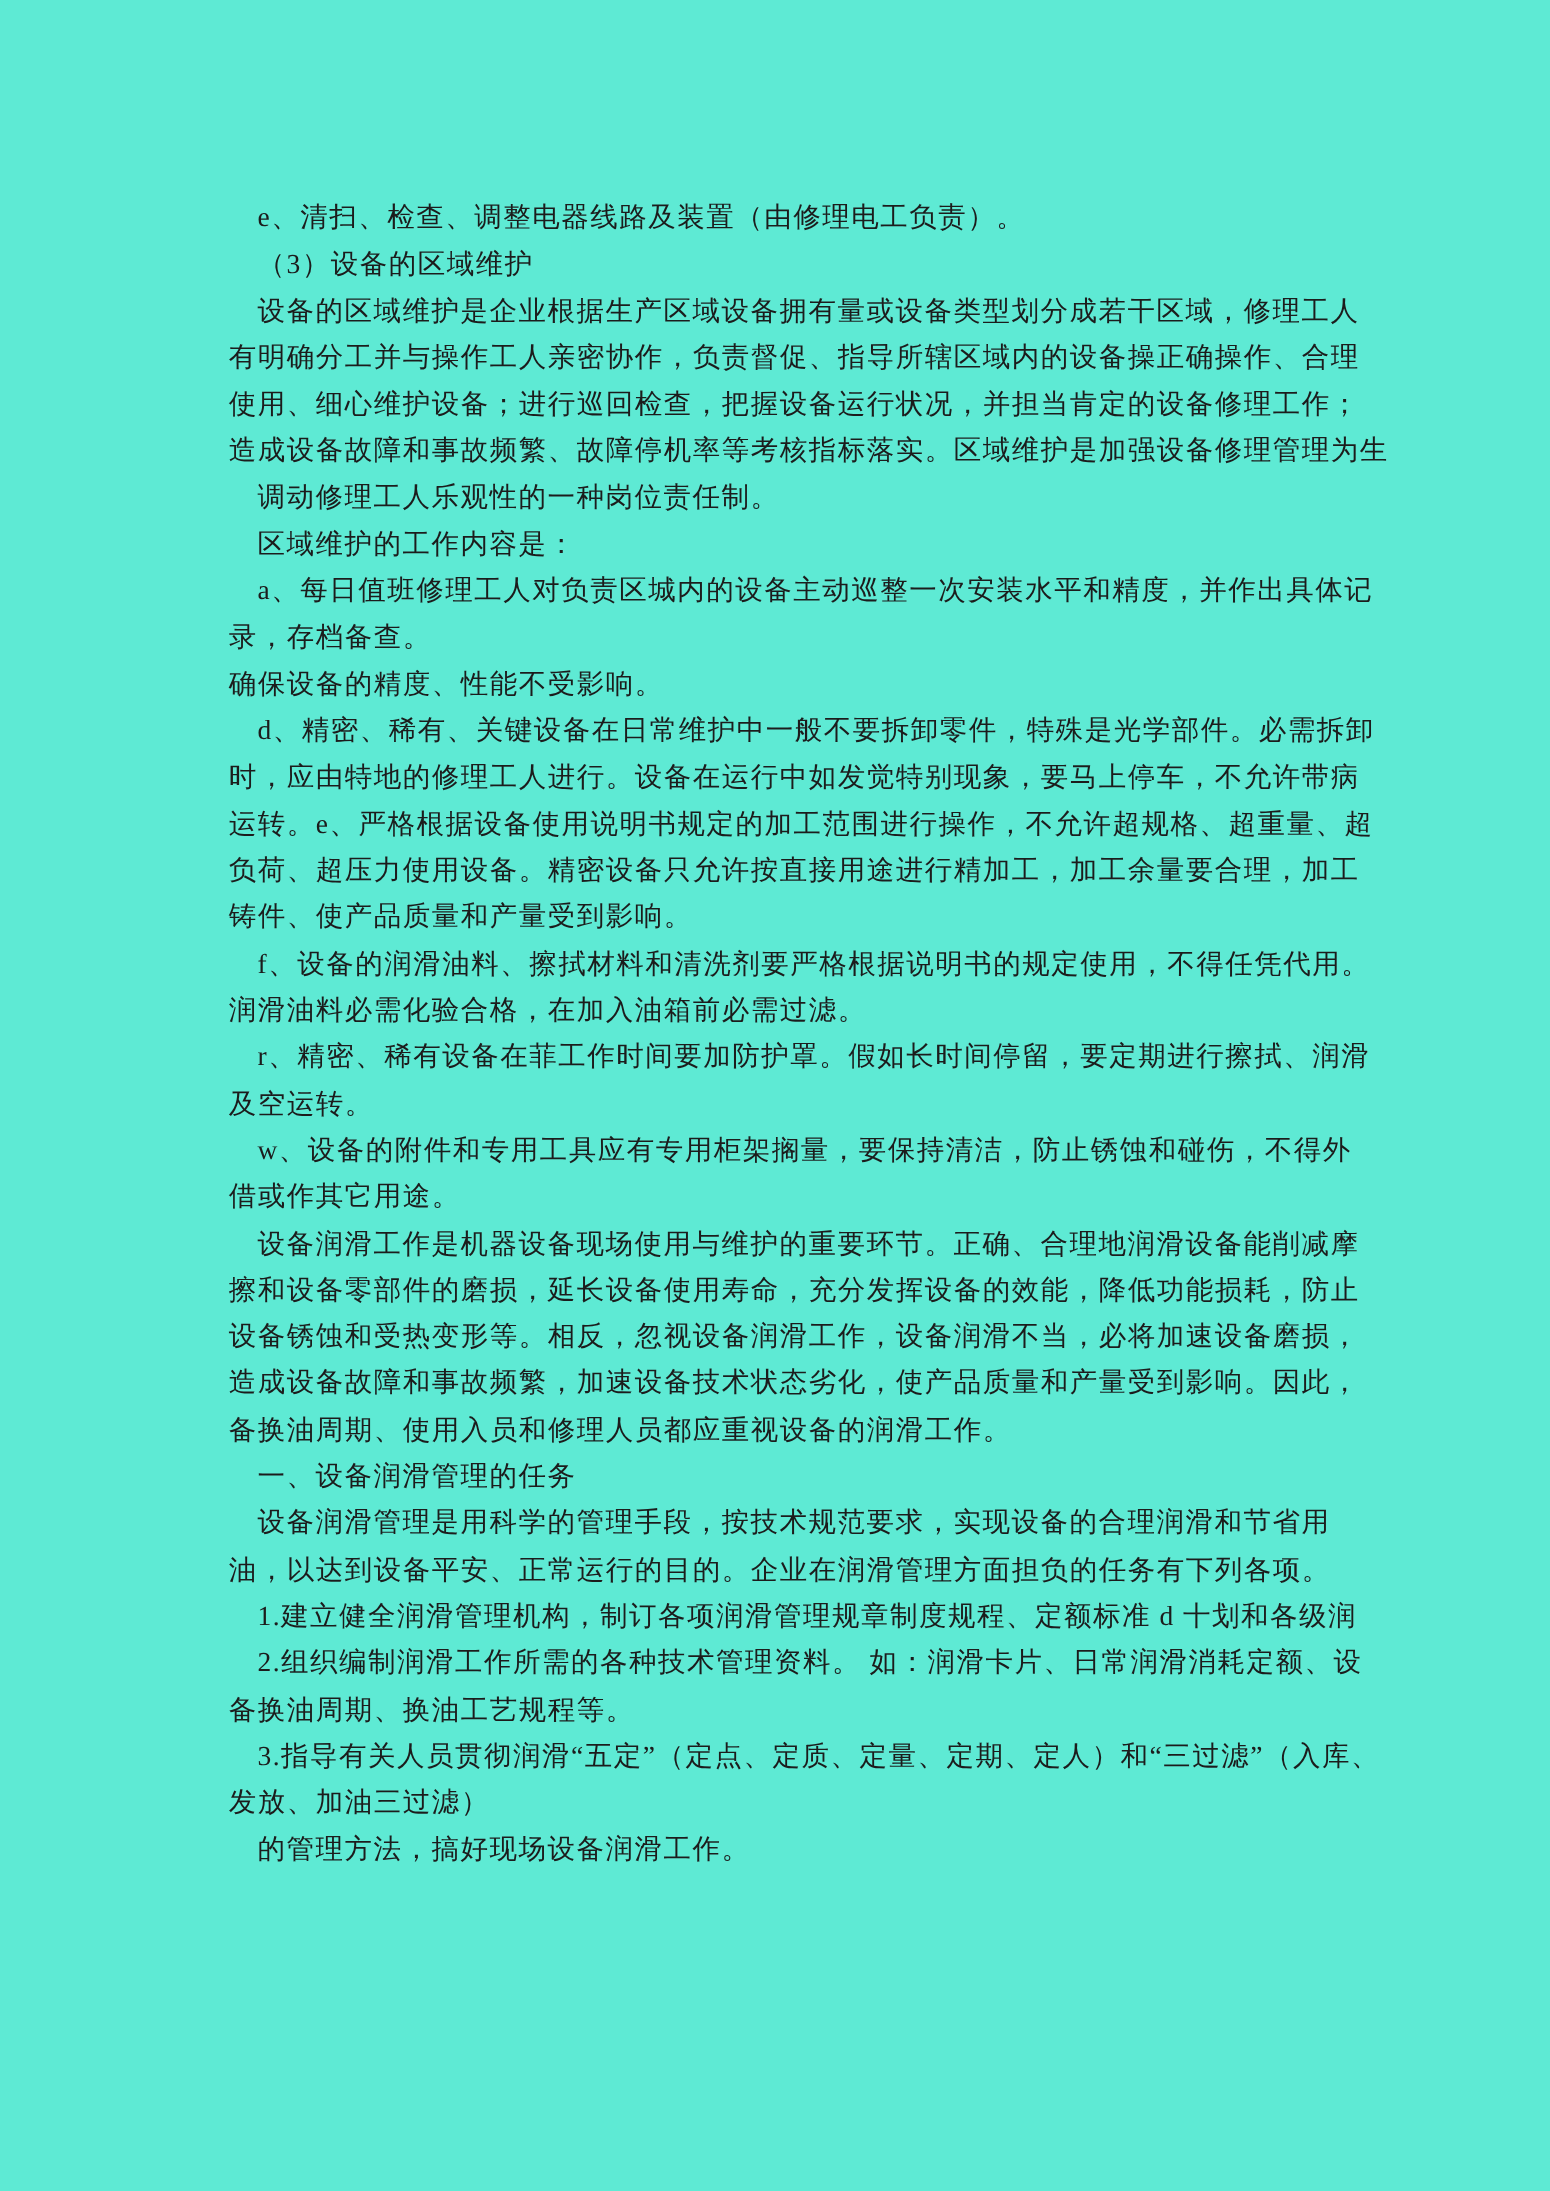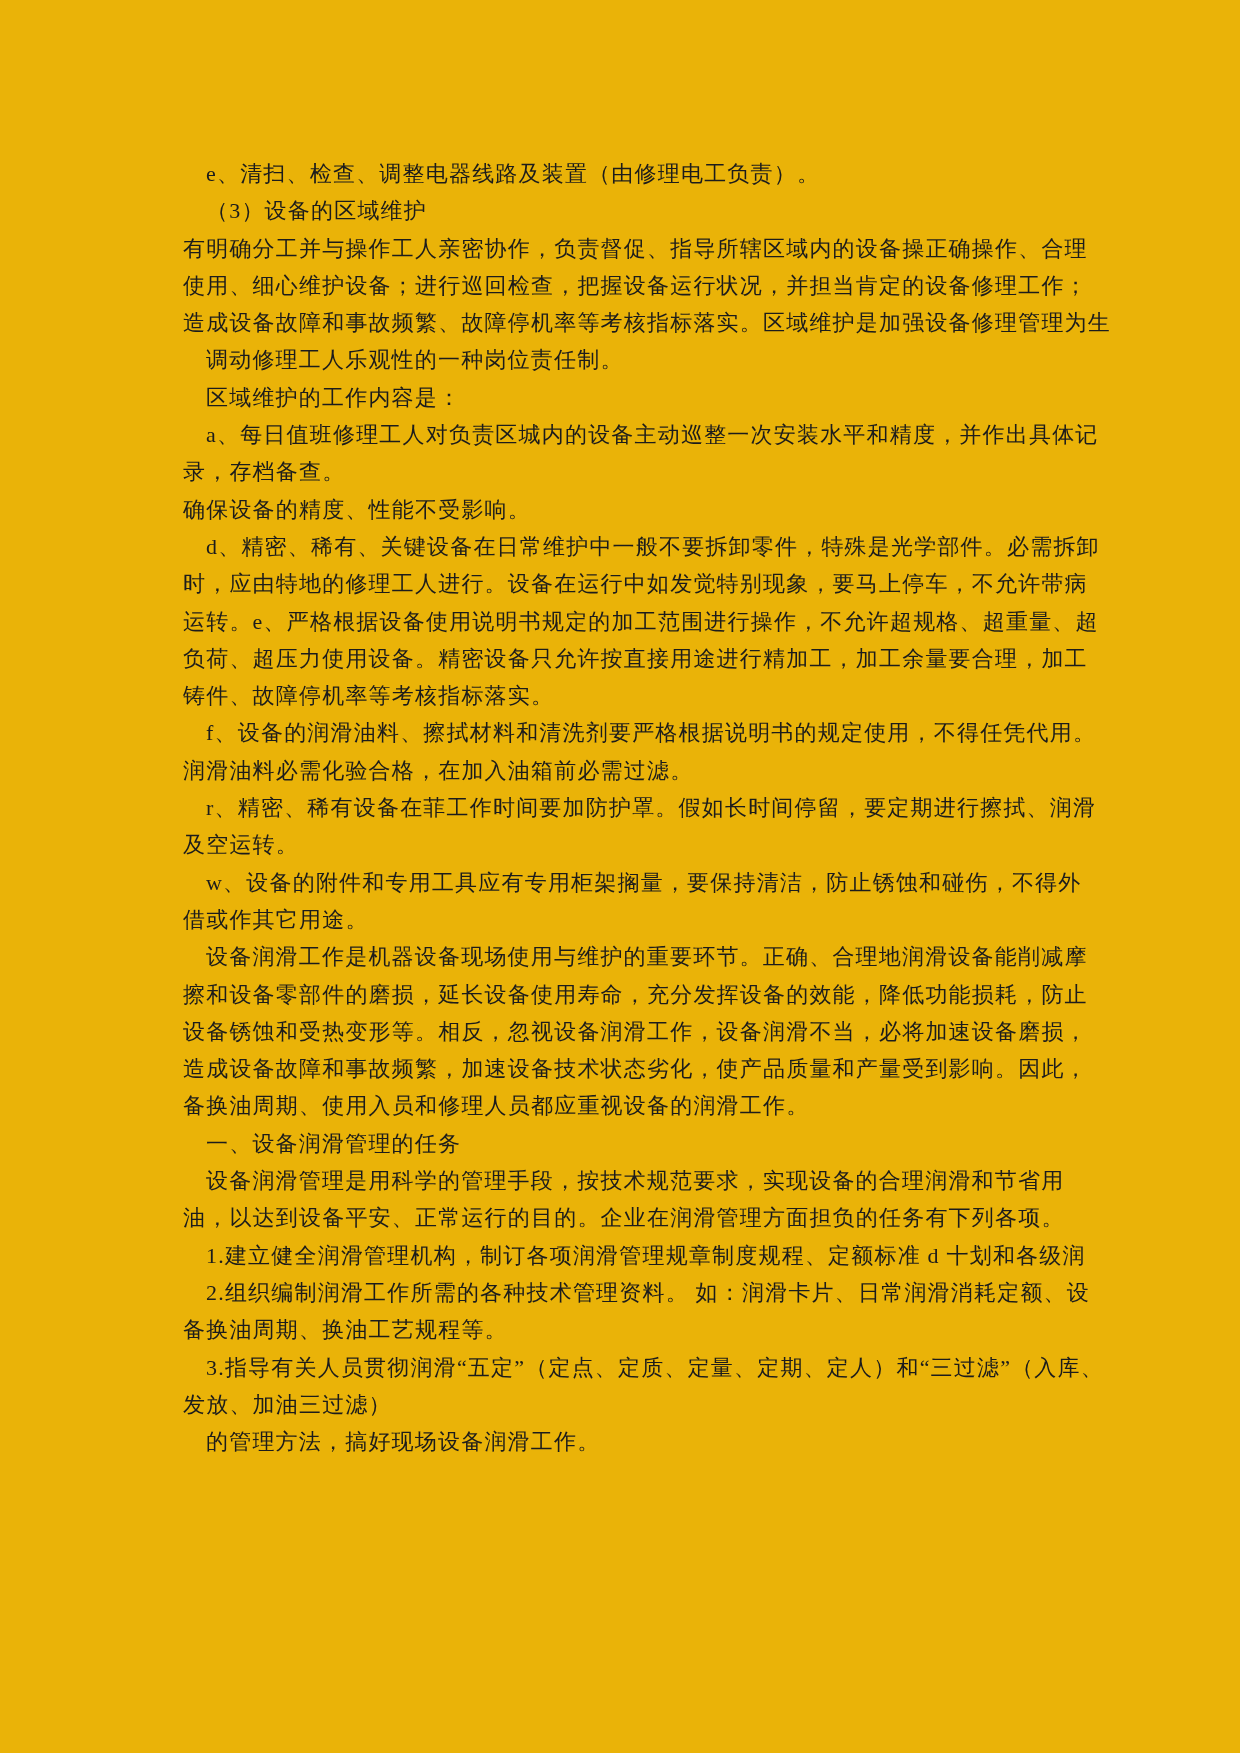--- a/index.html
+++ b/index.html
@@ -12,21 +12,21 @@
     height: 1753px;
     position: relative;
     overflow: hidden;
   }
   .page {
     position: absolute;
     left: 0;
     top: 0;
     width: 1240px;
     height: 1753px;
-    background: #eab308;
+    background: #5eead4;
   }
   .textblock {
     position: absolute;
     left: 183px;
     top: 155px;
     width: 890px;
     color: #1c1c1c;
     font-family: "Liberation Serif", "DejaVu Serif", serif;
     font-size: 22px;
     letter-spacing: 1.2px;
@@ -41,33 +41,34 @@
     padding-left: 23px;
   }
 </style>
 </head>
 <body>
 
 <div class="page">
   <div class="textblock" id="textblock">
       <div class="line indent">e、清扫、检查、调整电器线路及装置（由修理电工负责）。</div>
       <div class="line indent">（3）设备的区域维护</div>
+      <div class="line indent">设备的区域维护是企业根据生产区域设备拥有量或设备类型划分成若干区域，修理工人</div>
       <div class="line">有明确分工并与操作工人亲密协作，负责督促、指导所辖区域内的设备操正确操作、合理</div>
       <div class="line">使用、细心维护设备；进行巡回检查，把握设备运行状况，并担当肯定的设备修理工作；</div>
       <div class="line">造成设备故障和事故频繁、故障停机率等考核指标落实。区域维护是加强设备修理管理为生</div>
       <div class="line indent">调动修理工人乐观性的一种岗位责任制。</div>
       <div class="line indent">区域维护的工作内容是：</div>
       <div class="line indent">a、每日值班修理工人对负责区城内的设备主动巡整一次安装水平和精度，并作出具体记</div>
       <div class="line">录，存档备查。</div>
       <div class="line">确保设备的精度、性能不受影响。</div>
       <div class="line indent">d、精密、稀有、关键设备在日常维护中一般不要拆卸零件，特殊是光学部件。必需拆卸</div>
       <div class="line">时，应由特地的修理工人进行。设备在运行中如发觉特别现象，要马上停车，不允许带病</div>
       <div class="line">运转。e、严格根据设备使用说明书规定的加工范围进行操作，不允许超规格、超重量、超</div>
       <div class="line">负荷、超压力使用设备。精密设备只允许按直接用途进行精加工，加工余量要合理，加工</div>
-      <div class="line">铸件、故障停机率等考核指标落实。</div>
+      <div class="line">铸件、使产品质量和产量受到影响。</div>
       <div class="line indent">f、设备的润滑油料、擦拭材料和清洗剂要严格根据说明书的规定使用，不得任凭代用。</div>
       <div class="line">润滑油料必需化验合格，在加入油箱前必需过滤。</div>
       <div class="line indent">r、精密、稀有设备在菲工作时间要加防护罩。假如长时间停留，要定期进行擦拭、润滑</div>
       <div class="line">及空运转。</div>
       <div class="line indent">w、设备的附件和专用工具应有专用柜架搁量，要保持清洁，防止锈蚀和碰伤，不得外</div>
       <div class="line">借或作其它用途。</div>
       <div class="line indent">设备润滑工作是机器设备现场使用与维护的重要环节。正确、合理地润滑设备能削减摩</div>
       <div class="line">擦和设备零部件的磨损，延长设备使用寿命，充分发挥设备的效能，降低功能损耗，防止</div>
       <div class="line">设备锈蚀和受热变形等。相反，忽视设备润滑工作，设备润滑不当，必将加速设备磨损，</div>
       <div class="line">造成设备故障和事故频繁，加速设备技术状态劣化，使产品质量和产量受到影响。因此，</div>

